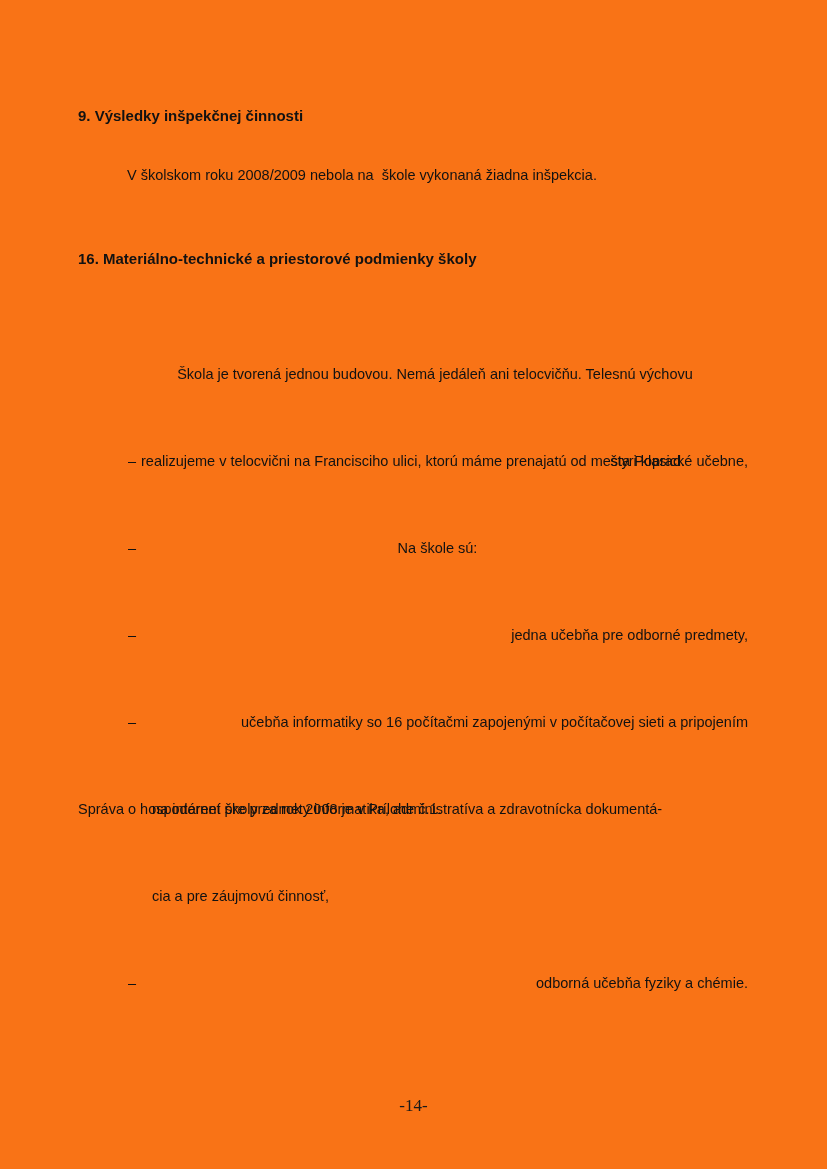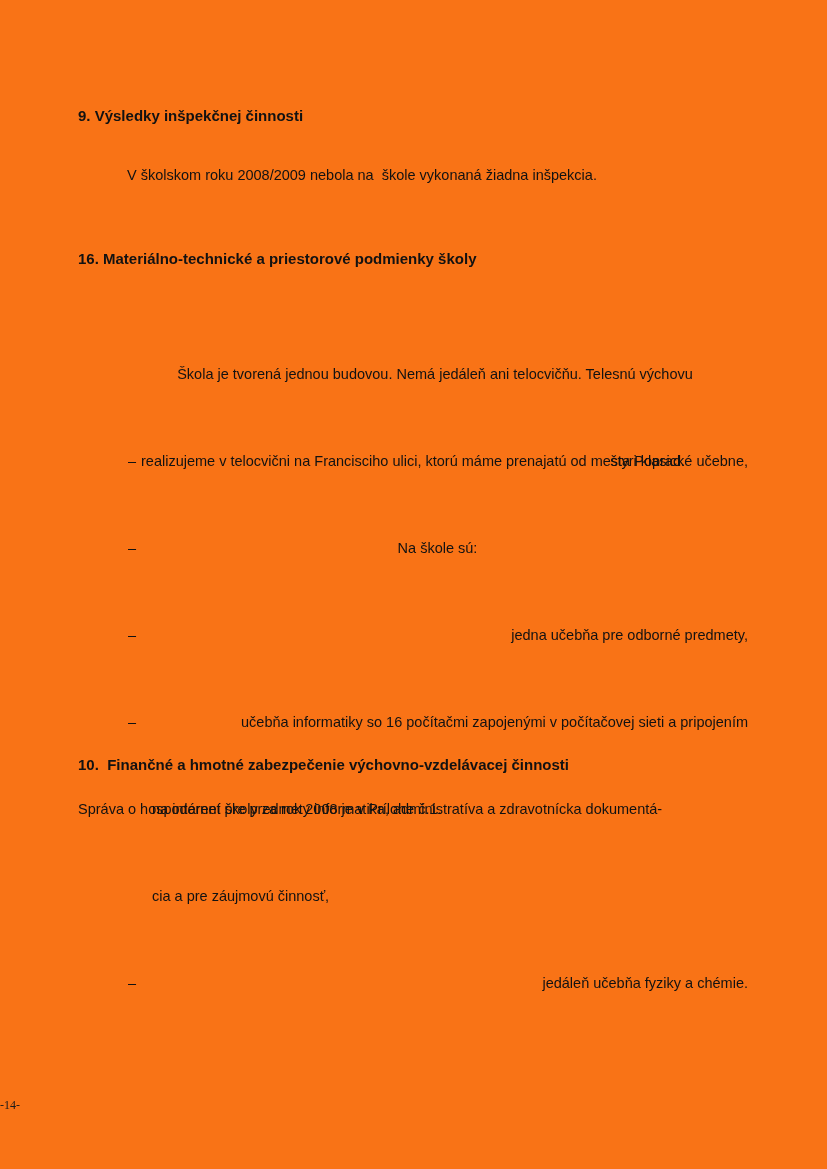--- a/index.html
+++ b/index.html
@@ -29,22 +29,23 @@
   .indent { padding-left: 49px; }
   .indent-sm { padding-left: 44px; }
   .b-row { height: 29px; display: flex; padding-left: 50px; }
   .b-dash { width: 24px; flex: none; }
   .b-text { flex: 1; white-space: pre-wrap; text-align: right; }
   .b-cont { height: 29px; padding-left: 74px; white-space: pre-wrap; }
   .footer {
     position: absolute;
     left: 0;
     width: 827px;
+    text-align: center;
     font-family: "Liberation Serif", "DejaVu Serif", serif;
-    font-size: 12px;
+    font-size: 17px;
     color: #1a1a1a;
   }
 </style>
 </head>
 <body>
 
 <div class="page">
 
   <div class="block heading" style="top:101px">9. Výsledky inšpekčnej činnosti</div>
 
@@ -71,24 +72,23 @@
       <span class="b-text">jedna učebňa pre odborné predmety,</span>
     </div>
     <div class="b-row">
       <span class="b-dash">–</span>
       <span class="b-text">učebňa informatiky so 16 počítačmi zapojenými v počítačovej sieti a pripojením</span>
     </div>
     <div class="b-cont">na internet pre predmety informatika, administratíva a zdravotnícka dokumentá-</div>
     <div class="b-cont">cia a pre záujmovú činnosť,</div>
     <div class="b-row">
       <span class="b-dash">–</span>
-      <span class="b-text">jedáleň učebňa fyziky a chémie.</span>
+      <span class="b-text">odborná učebňa fyziky a chémie.</span>
     </div>
   </div>
 
 
-  <div class="block heading" style="top:750px">10.  Finančné a hmotné zabezpečenie výchovno-vzdelávacej činnosti</div>
 
   <div class="block" style="top:795px">Správa o hospodárení školy za rok 2008 je v Prílohe č.1.</div>
 
   <div class="footer" style="top:1091px">-14-</div>
 
 </div>
 
 </body></html>

